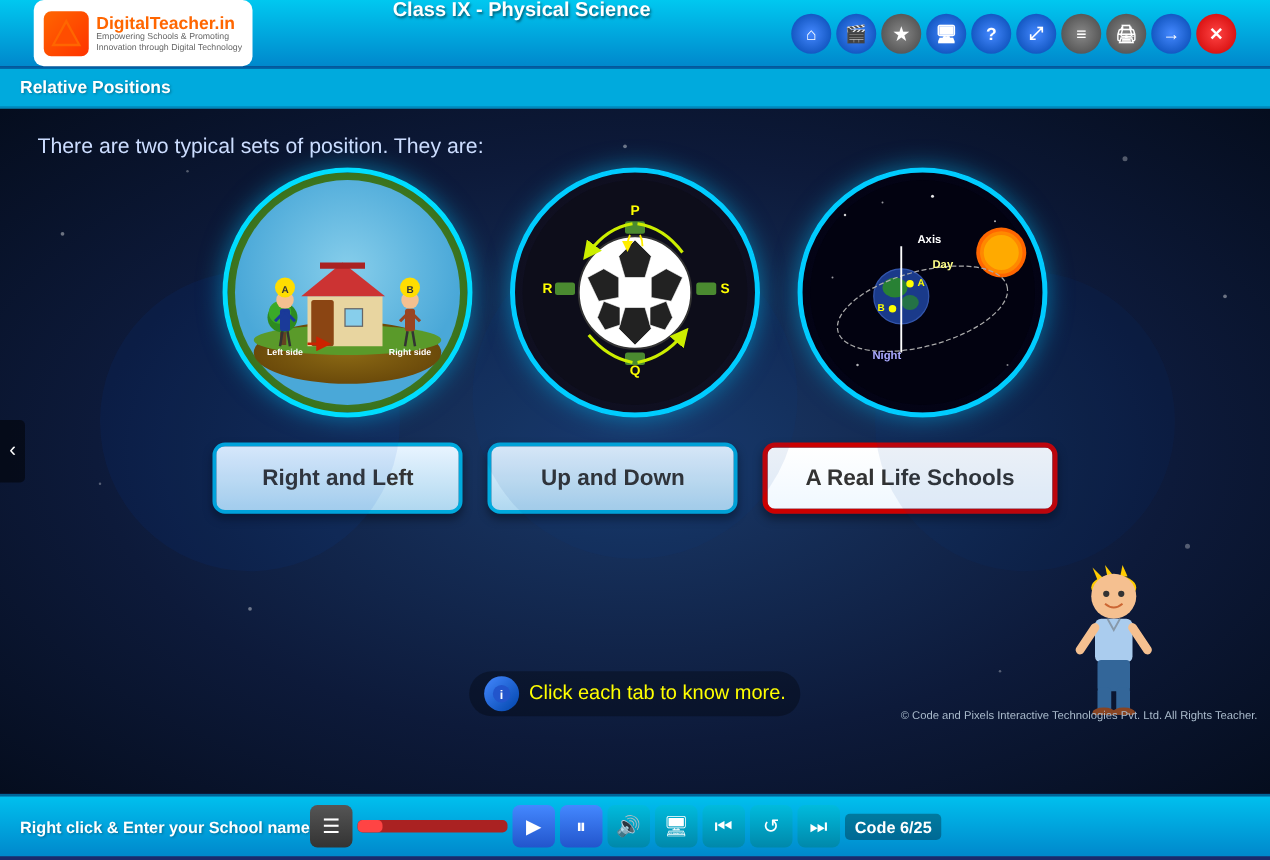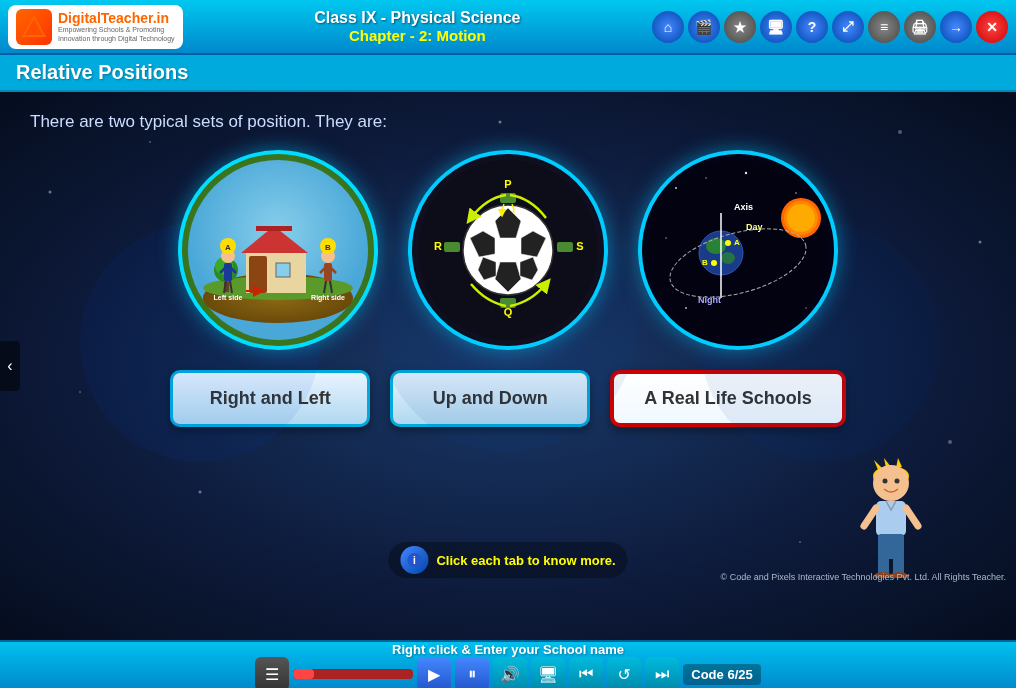--- a/index.html
+++ b/index.html
@@ -10,23 +10,22 @@
       font-family: Arial, sans-serif;
       background: #1a2a6c;
     }
 
     
     .header {
       width: 100%;
       height: 55px;
       background: linear-gradient(180deg, #00c8f0 0%, #0088cc 100%);
       display: flex;
-      align-items: center;
       justify-content: space-between;
-      padding: 0 8px;
+      padding: 0 27px;
       border-bottom: 2px solid #005fa3;
     }
     .logo-area {
       display: flex;
       align-items: center;
       background: white;
       border-radius: 8px;
       padding: 4px 8px;
       min-width: 160px;
     }
@@ -97,21 +96,21 @@
 
     
     .section-bar {
       width: 100%;
       background: #00aadd;
       padding: 6px 16px;
       border-bottom: 2px solid #0088bb;
     }
     .section-title {
       color: white;
-      font-size: 20px;
+      font-size: 14px;
       font-weight: bold;
       text-shadow: 1px 1px 2px rgba(0,0,0,0.3);
       text-align: right;
     }
 
     
     .main-content {
       width: 100%;
       height: calc(688px - 55px - 35px - 50px);
       background: radial-gradient(ellipse at center, #1a3a6a 0%, #0d1a3a 60%, #050d1e 100%);
@@ -120,21 +119,21 @@
       display: flex;
       flex-direction: column;
       align-items: center;
       padding: 20px 30px 10px;
     }
 
     .intro-text {
       color: #ccddff;
       font-size: 17px;
       align-self: flex-start;
-      margin-bottom: 18px;
+      margin-bottom: 7px;
     }
 
     
     .circles-row {
       display: flex;
       gap: 30px;
       justify-content: center;
       margin-bottom: 20px;
     }
 
@@ -194,24 +193,22 @@
       background: linear-gradient(180deg, #ffffff 0%, #f0f8ff 100%);
     }
 
     
     .bottom-bar {
       width: 100%;
       height: 50px;
       background: linear-gradient(180deg, #00c0ee 0%, #0088cc 100%);
       display: flex;
       align-items: center;
-      justify-content: space-between;
-      padding: 0 4px;
+      padding: 0 16px;
       border-top: 2px solid #006699;
-      flex-direction: column;
     }
     .bottom-left {
       color: white;
       font-size: 13px;
       font-weight: bold;
       text-shadow: 1px 1px 2px rgba(0,0,0,0.3);
     }
     .bottom-controls {
       display: flex;
       gap: 4px;
@@ -285,22 +282,22 @@
       border-radius: 50%;
       background: linear-gradient(135deg, #4488ff, #0044aa);
       display: flex;
       align-items: center;
       justify-content: center;
       color: white;
       font-size: 14px;
     }
     .click-info-text {
       color: #ffff00;
-      font-size: 13px;
-      font-weight: bold;
+      font-size: 16px;
+      font-weight: normal;
     }
 
     
     .copyright {
       position: absolute;
       bottom: 58px;
       right: 10px;
       color: #aabbcc;
       font-size: 9px;
     }
@@ -346,21 +343,20 @@
       <div class="logo-title">
         <span>Digital</span><span style="color:#ff6600">Teacher</span><span>.</span><span>in</span>
       </div>
       <div class="logo-subtitle">Empowering Schools &amp; Promoting</div>
       <div class="logo-subtitle">Innovation through Digital Technology</div>
     </div>
   </div>
 
   <div class="header-center">
     <div class="header-main-title">Class IX - Physical Science</div>
-    <div class="header-subtitle">Chapter - 2: Motion</div>
   </div>
 
   <div class="header-controls">
     <button class="ctrl-btn blue">⌂</button>
     <button class="ctrl-btn blue">🎬</button>
     <button class="ctrl-btn gray">★</button>
     <button class="ctrl-btn blue">🖥</button>
     <button class="ctrl-btn blue">?</button>
     <button class="ctrl-btn blue">⤢</button>
     <button class="ctrl-btn gray">≡</button>

